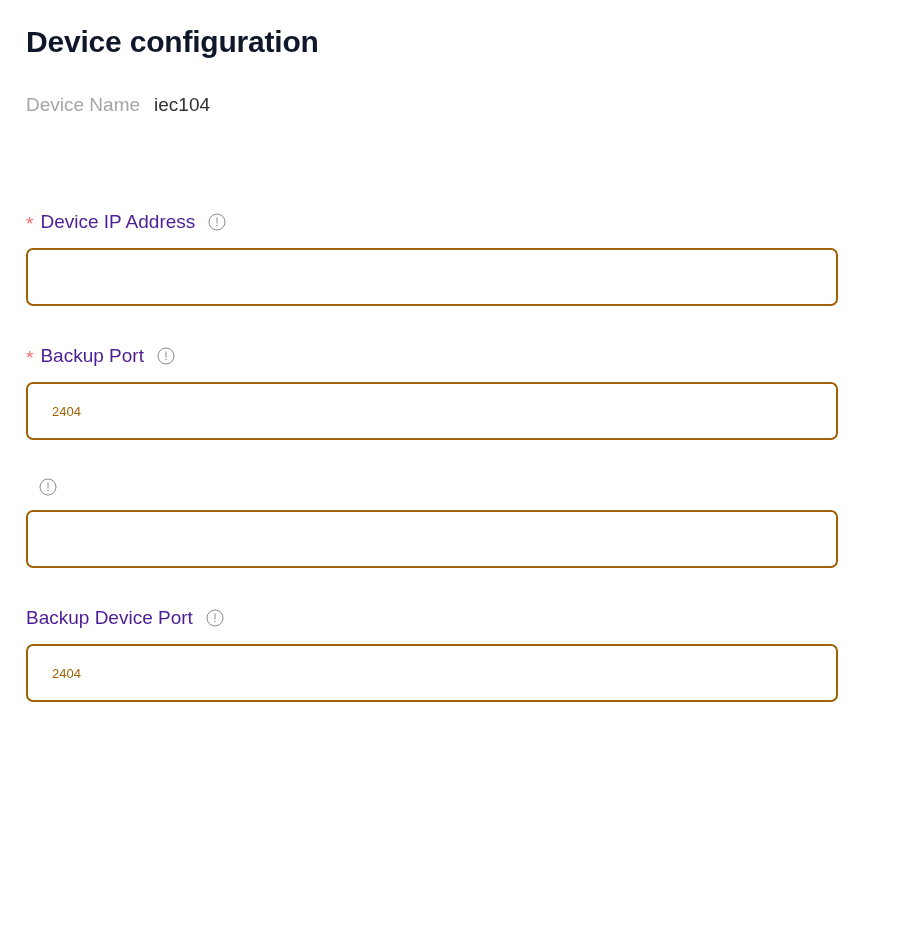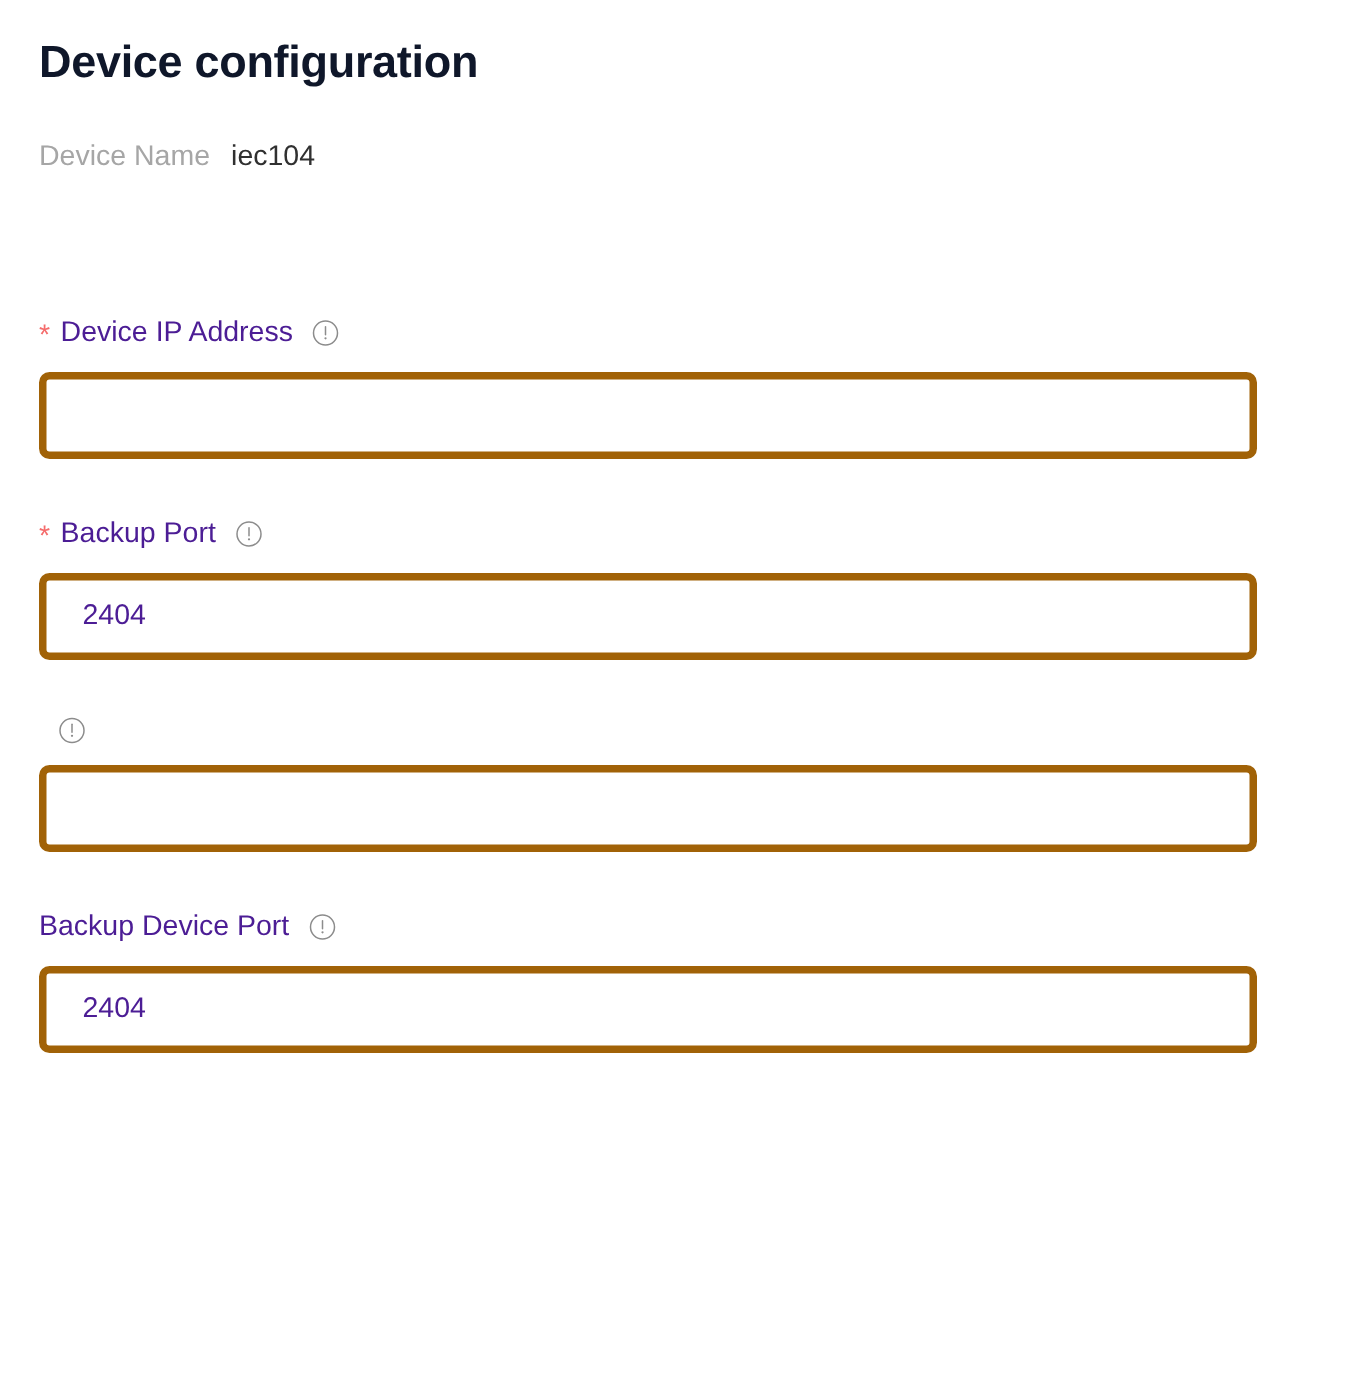--- a/index.html
+++ b/index.html
@@ -100,26 +100,26 @@
   .info-icon svg {
     display: block;
   }
 
   .text-input {
     box-sizing: border-box;
     display: block;
     width: 812px;
     height: 58px;
     padding: 0 24px;
-    border: 5px solid #a16207;
+    border: 2px solid #a16207;
     border-radius: 7px;
     background: #ffffff;
     font-family: "Liberation Sans", "DejaVu Sans", sans-serif;
-    font-size: 19px;
-    color: #4c1d95;
+    font-size: 13px;
+    color: #a16207;
     outline: none;
   }
   .text-input::placeholder {
     color: #c2c2c2;
   }
 </style>
 </head>
 <body>
 
 <div class="page">

